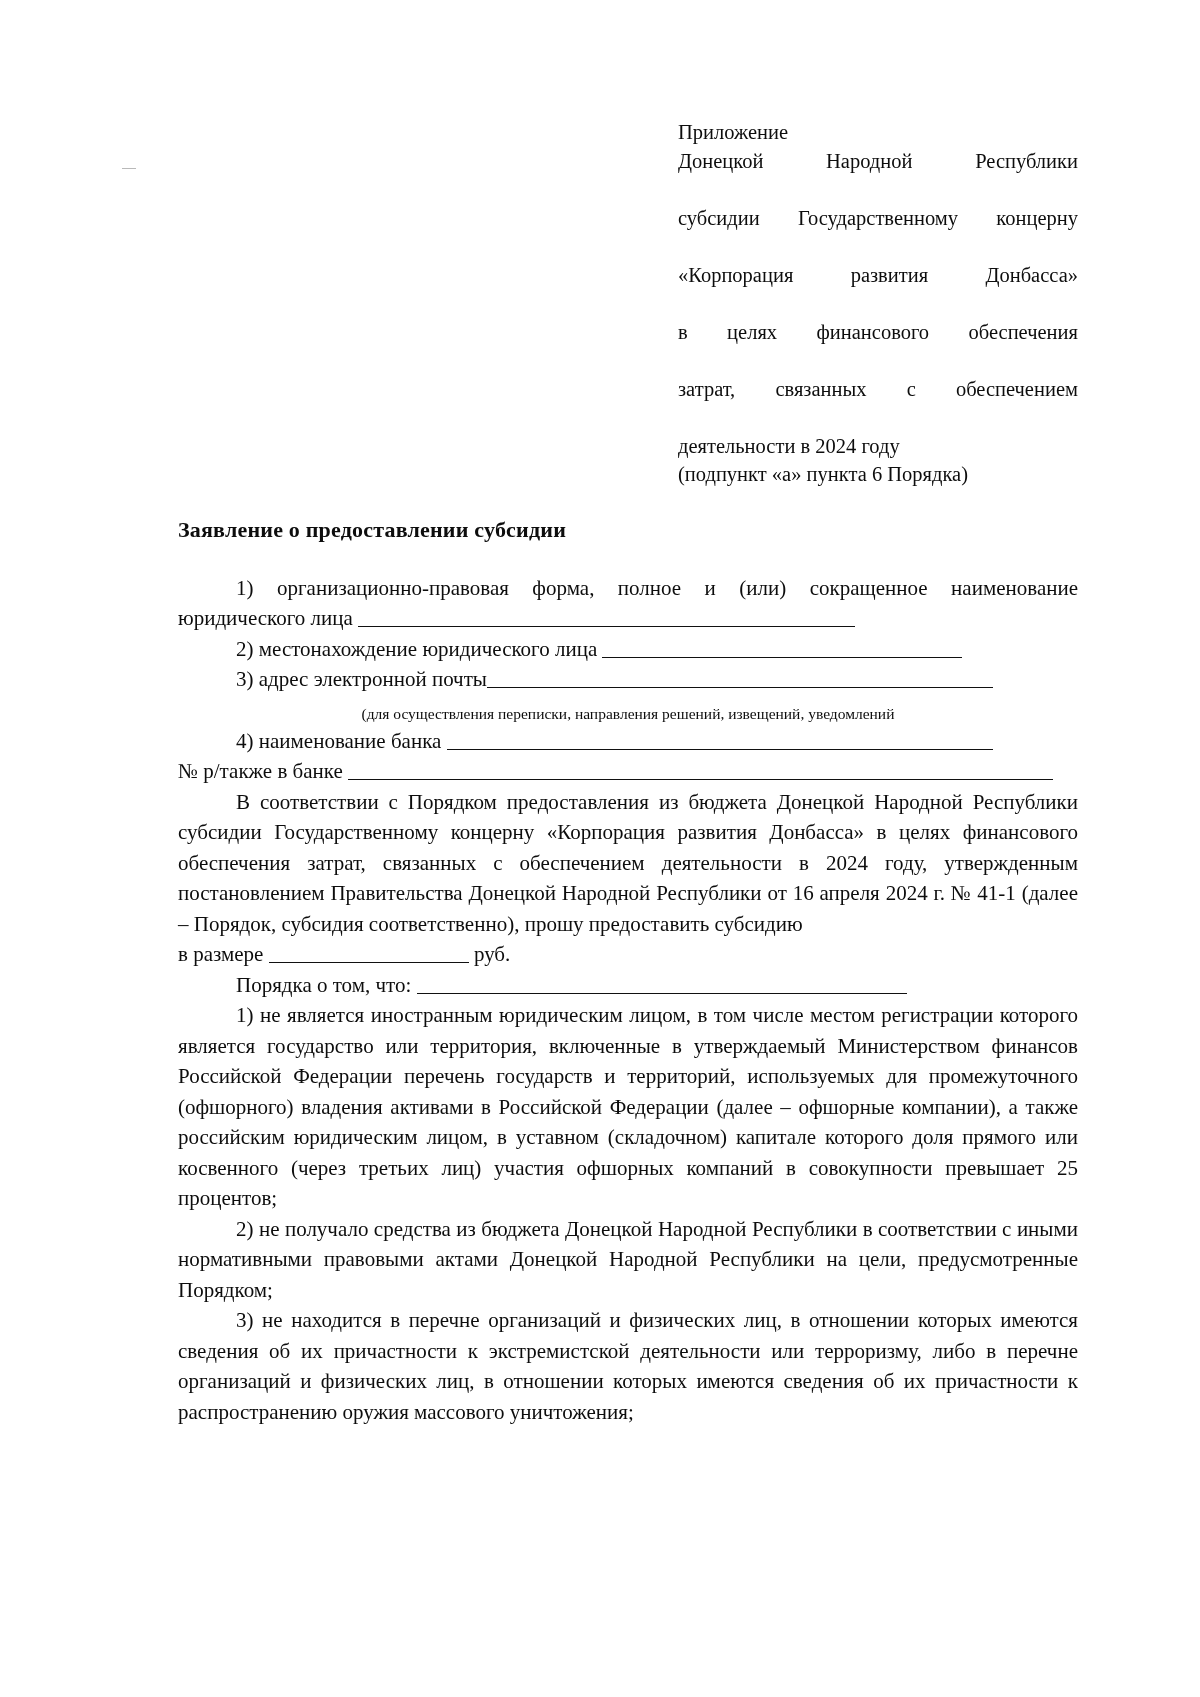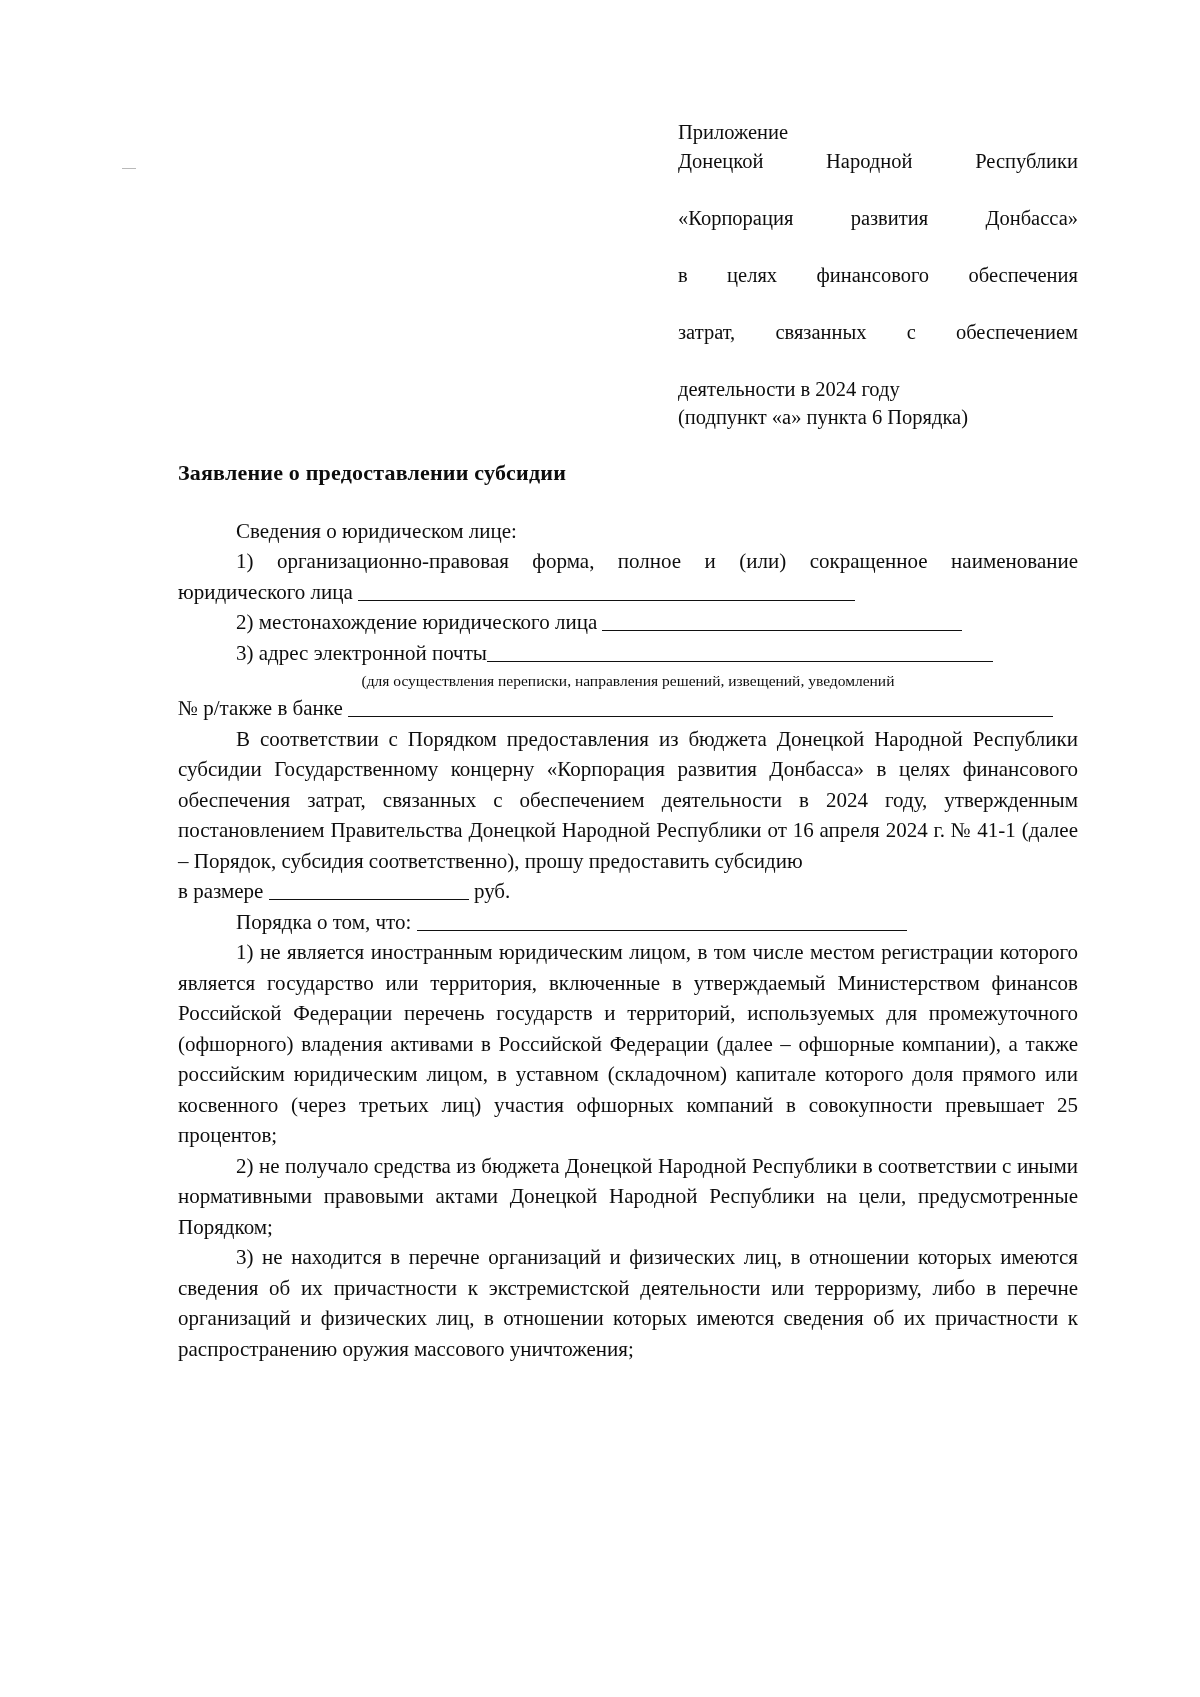--- a/index.html
+++ b/index.html
@@ -71,21 +71,21 @@
     display: inline-block;
     border-bottom: 1.3px solid #111;
     vertical-align: baseline;
     height: 19px;
     margin-bottom: -2px;
   }
   .small-note {
     font-size: 15.5px;
     line-height: 21px;
     text-align: center;
-    margin-top: 2px;
+    margin-top: 8px;
     margin-bottom: 2px;
   }
   .tick {
     position: absolute;
     left: 122px;
     top: 168px;
     width: 14px;
     height: 1.4px;
     background: #b9b9b9;
   }
@@ -95,50 +95,54 @@
 
 <div class="page">
 
   <div class="tick"></div>
 
   <div class="content">
 
     <div class="header-block">
       <div class="line">Приложение</div>
       <div class="line just">Донецкой Народной Республики</div>
+      <div class="line just">субсидии Государственному концерну</div>
       <div class="line just">«Корпорация развития Донбасса»</div>
       <div class="line just">в целях финансового обеспечения</div>
       <div class="line just">затрат, связанных с обеспечением</div>
       <div class="line">деятельности в 2024 году</div>
       <div class="line">(подпункт «а» пункта 6 Порядка)</div>
     </div>
 
     <div class="doc-title">Заявление о предоставлении субсидии</div>
 
     <div class="body">
 
-      <p class="indent">Сведения о юридическом лице:</p>
 
       <p class="indent">
         <span>1) организационно-правовая форма, полное и (или) сокращенное наименование юридического лица</span>
         <span class="fill" style="width:497px"></span>
       </p>
 
       <p class="indent">
         <span>2) местонахождение юридического лица</span>
         <span class="fill" style="width:360px"></span>
       </p>
 
 
       <p class="indent">
         <span>3) адрес электронной почты</span><span class="fill" style="width:506px"></span>
       </p>
 
       <div class="small-note">(для осуществления переписки, направления решений, извещений, уведомлений</div>
 
+      <p class="indent">
+        <span>4) наименование банка</span>
+        <span class="fill" style="width:546px"></span>
+      </p>
 
       <p class="noindent">
         <span>№ р/также в банке</span>
         <span class="fill" style="width:705px"></span>
       </p>
 
       <p class="indent">В соответствии с Порядком предоставления из бюджета Донецкой Народной Республики субсидии Государственному концерну «Корпорация развития Донбасса» в целях финансового обеспечения затрат, связанных с обеспечением деятельности в 2024 году, утвержденным постановлением Правительства Донецкой Народной Республики от 16 апреля 2024 г. № 41-1 (далее – Порядок, субсидия соответственно), прошу предоставить субсидию</p>
 
       <p class="noindent">
         <span>в размере</span>

